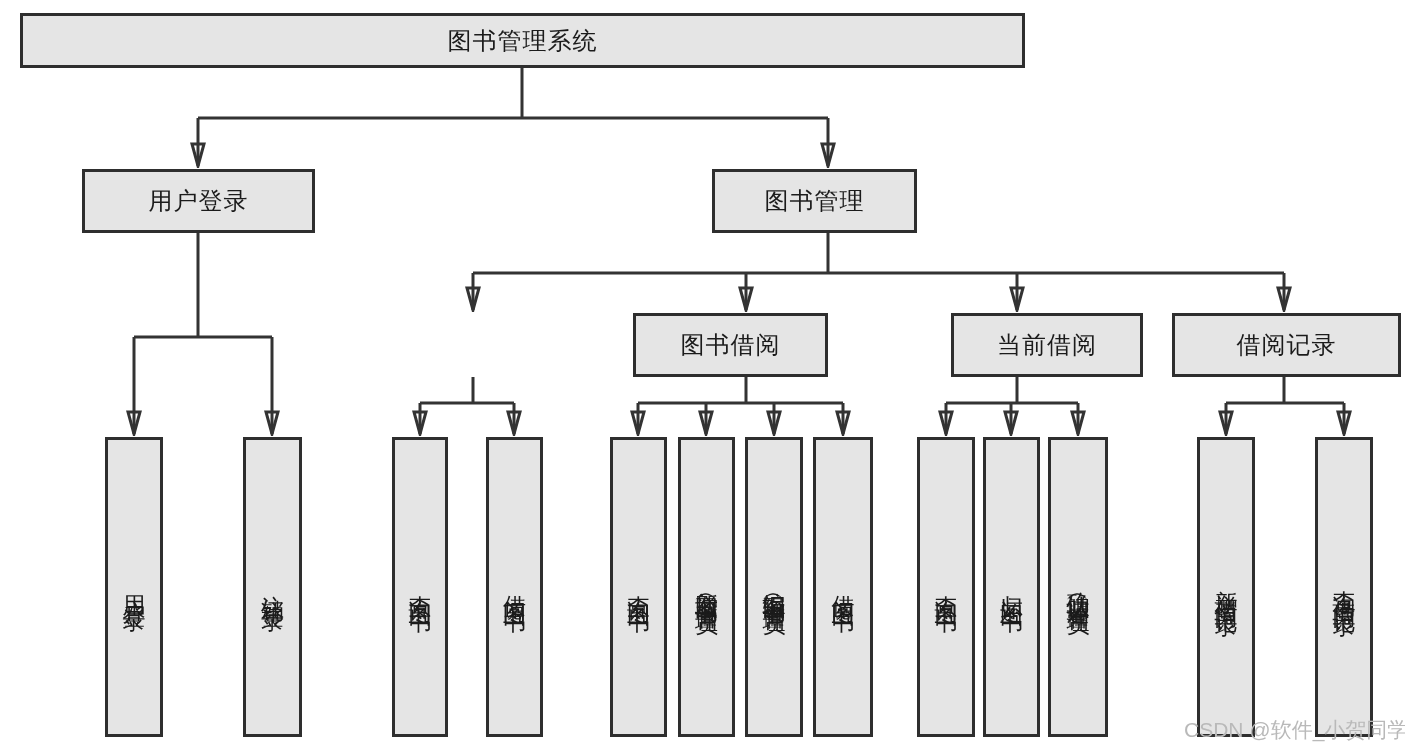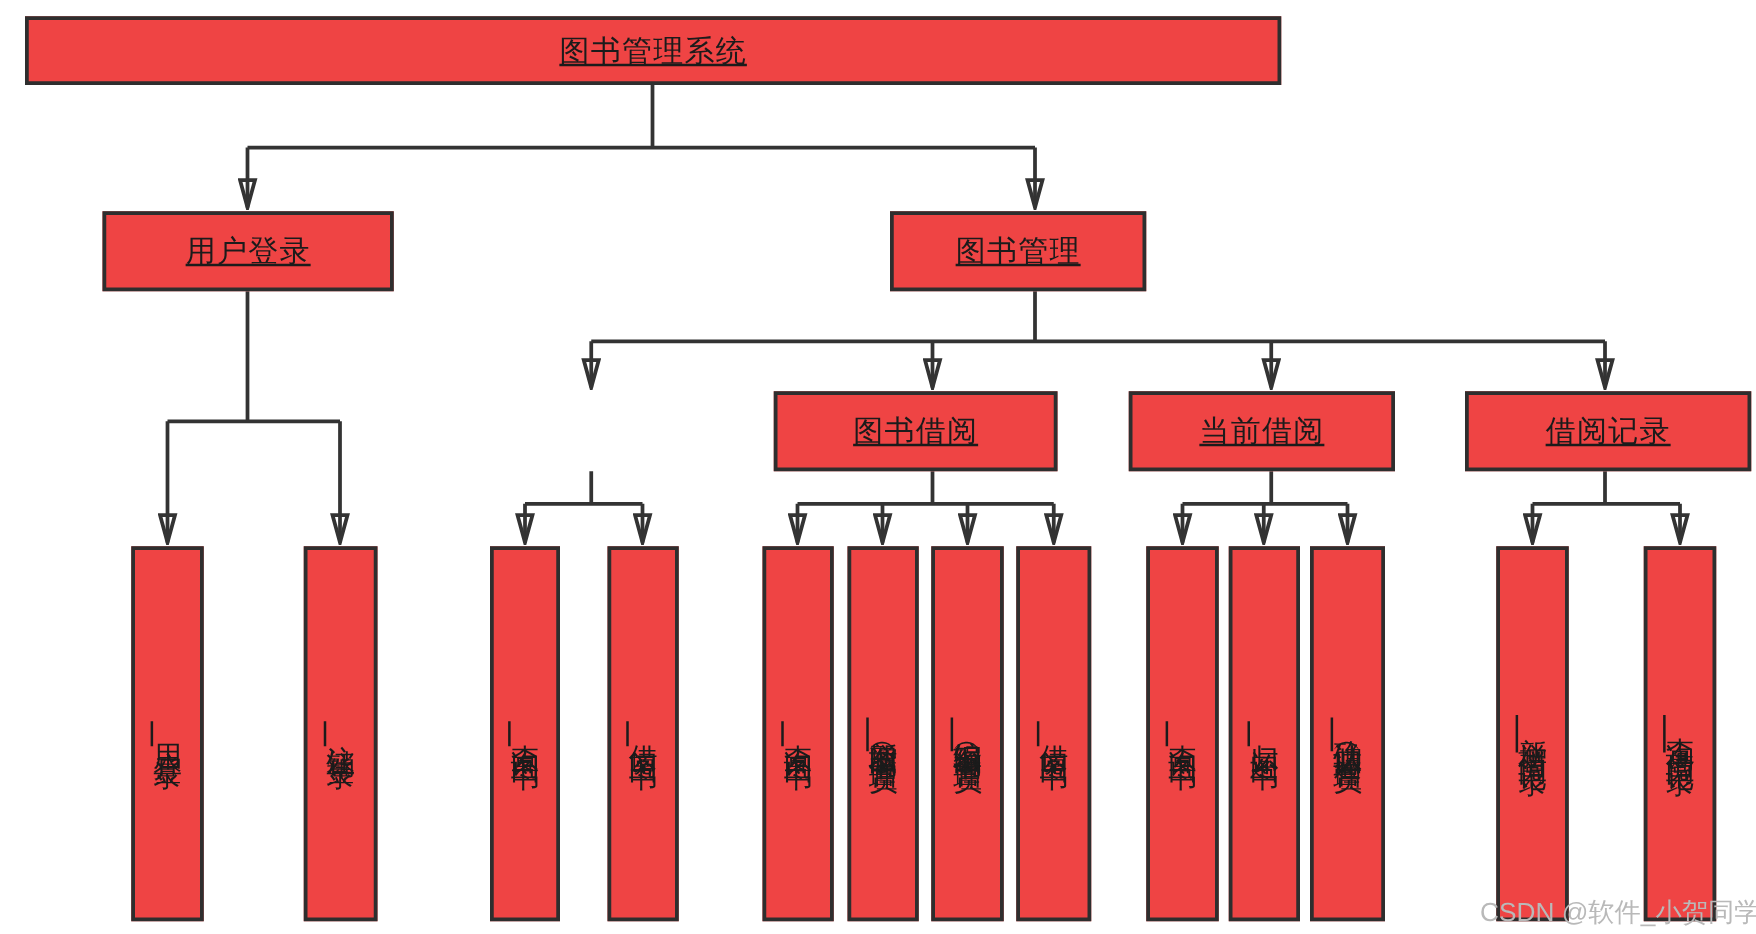--- a/index.html
+++ b/index.html
@@ -23,28 +23,27 @@
     z-index: 1;
   }
   .connectors path, .connectors line {
     stroke: #333333;
     stroke-width: 3;
     fill: none;
   }
   .node {
     position: absolute;
     box-sizing: border-box;
-    background: #ef4444;
+    background: #e5e5e5;
     border: 3px solid #2e2e2e;
     display: flex;
     align-items: center;
     justify-content: center;
     color: #1b1b1b;
     z-index: 2;
-    text-decoration: underline;
   }
   .hnode {
     font-size: 24px;
     letter-spacing: 1px;
   }
   .vnode {
     writing-mode: vertical-rl;
     text-orientation: mixed;
     font-size: 23px;
     letter-spacing: 5px;
@@ -119,22 +118,22 @@
       <line x1="1226" y1="403" x2="1226" y2="434" marker-end="url(#arrowhead)"></line>
       <line x1="1344" y1="403" x2="1344" y2="434" marker-end="url(#arrowhead)"></line>
     </g>
   </svg>
 
   <div class="node hnode" style="left:20px; top:13px; width:1005px; height:55px;">图书管理系统</div>
 
   <div class="node hnode" style="left:82px; top:169px; width:233px; height:64px;">用户登录</div>
   <div class="node hnode" style="left:712px; top:169px; width:205px; height:64px;">图书管理</div>
 
-  <div class="node hnode" style="left:619px; top:313px; width:227px; height:64px;">图书借阅</div>
-  <div class="node hnode" style="left:903px; top:313px; width:213px; height:64px;">当前借阅</div>
+  <div class="node hnode" style="left:633px; top:313px; width:195px; height:64px;">图书借阅</div>
+  <div class="node hnode" style="left:951px; top:313px; width:192px; height:64px;">当前借阅</div>
   <div class="node hnode" style="left:1172px; top:313px; width:229px; height:64px;">借阅记录</div>
 
   <div class="node vnode" style="left:105px; top:437px; width:58px; height:300px;">用户登录</div>
   <div class="node vnode" style="left:243px; top:437px; width:59px; height:300px;">注销登录</div>
 
   <div class="node vnode" style="left:392px; top:437px; width:56px; height:300px;">查询图书</div>
   <div class="node vnode" style="left:486px; top:437px; width:57px; height:300px;">借阅图书</div>
 
   <div class="node vnode" style="left:610px; top:437px; width:57px; height:300px;">查询图书</div>
   <div class="node vnode long" style="left:678px; top:437px; width:57px; height:300px;">新增图书（管理员）</div>

